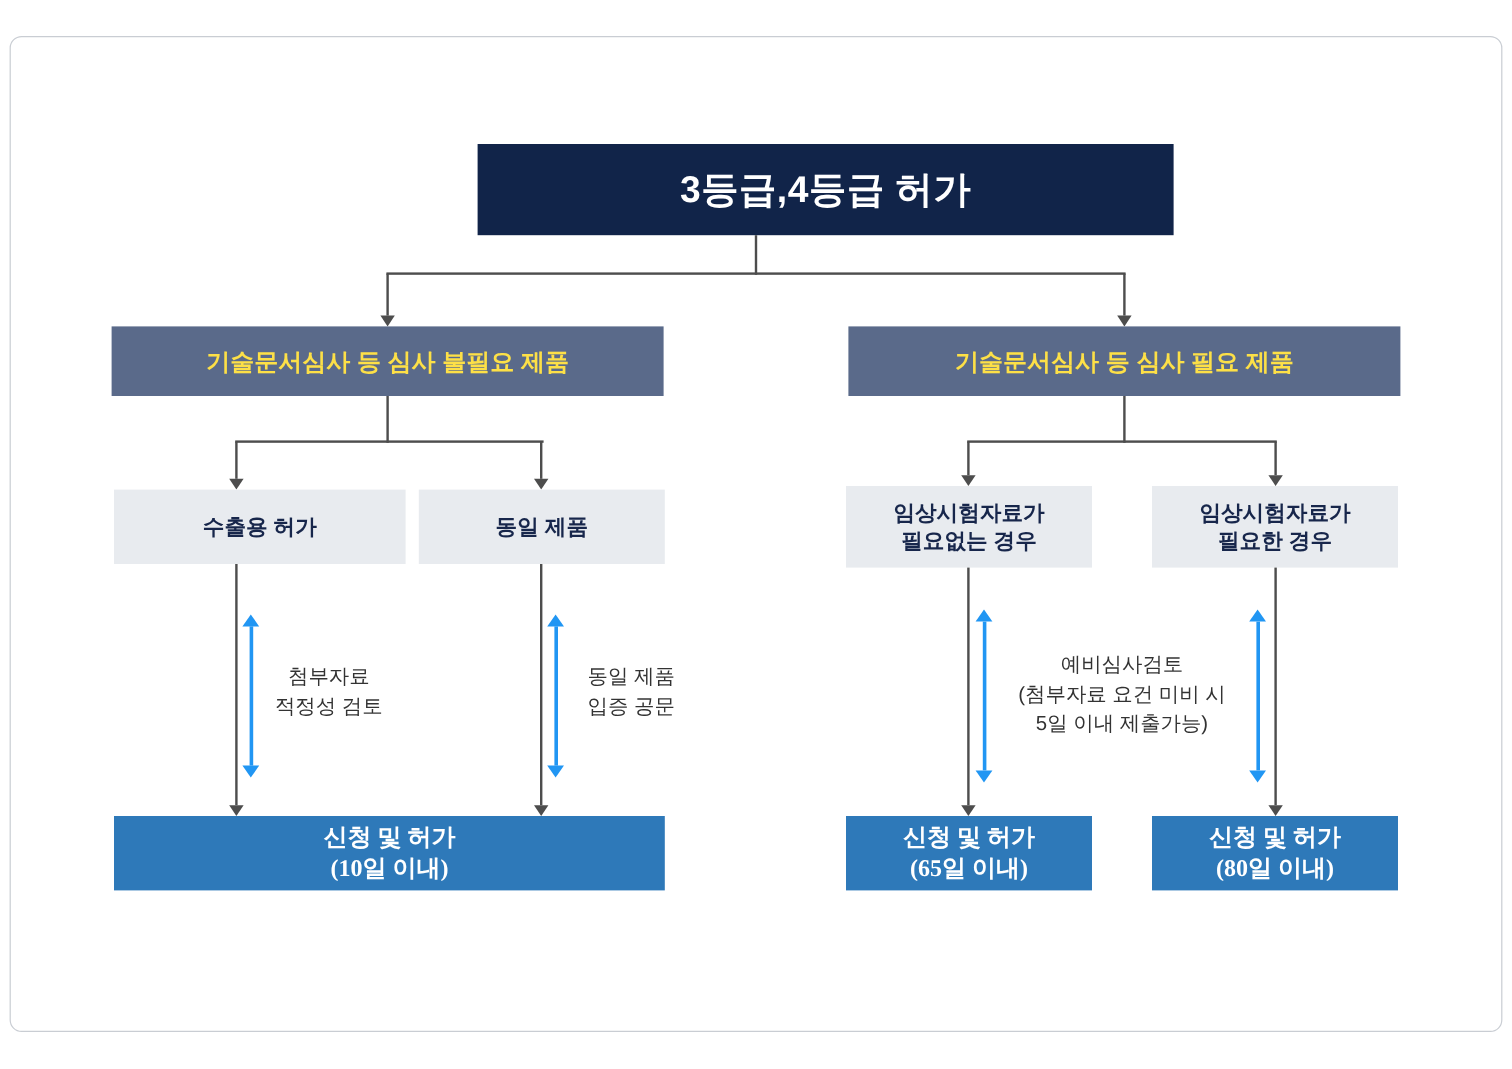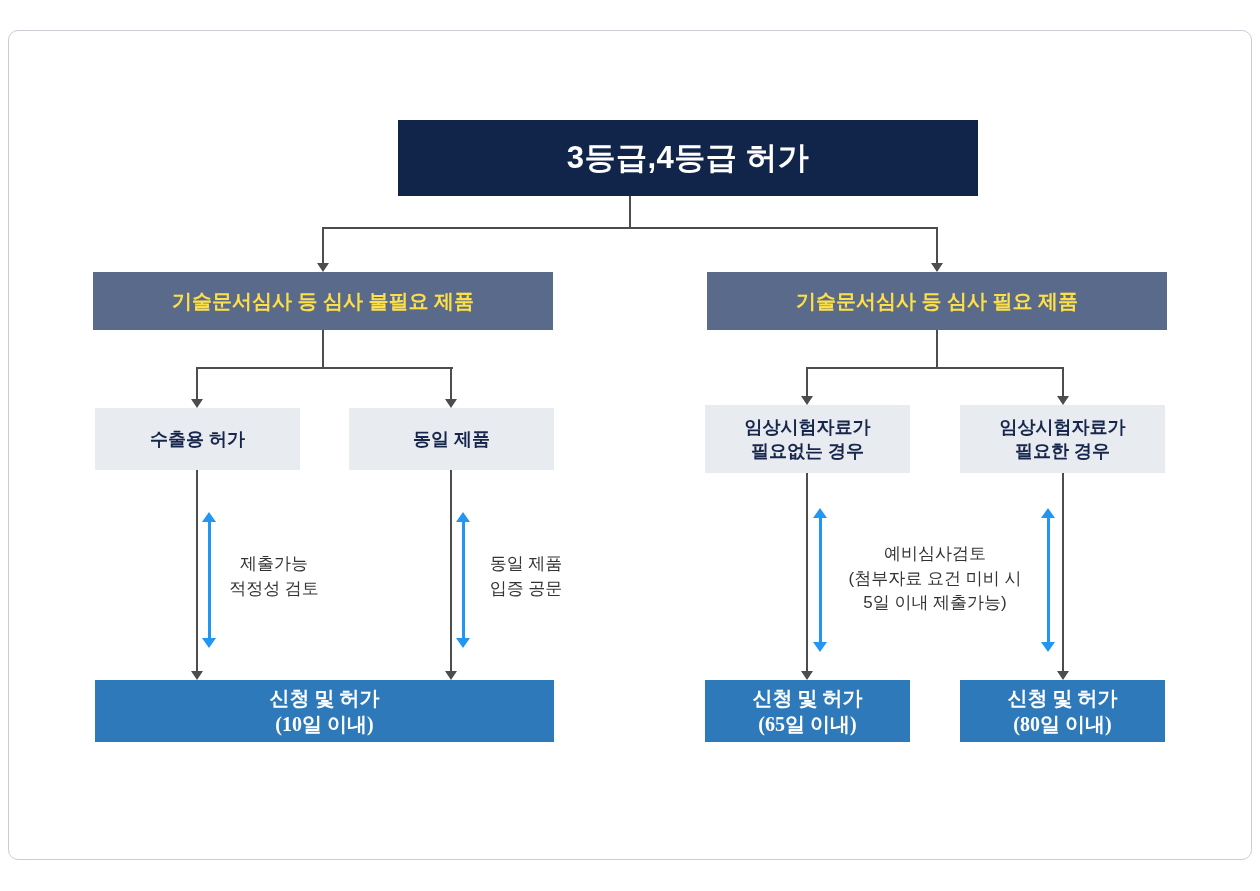--- a/index.html
+++ b/index.html
@@ -72,21 +72,21 @@
   <div class="hline" style="left:806px;top:367px;width:258px;"></div>
   <div class="varrow" style="left:801px;top:368px;height:37px;">
     <span class="vstem"></span>
     <span class="tri down gray"></span>
   </div>
   <div class="varrow" style="left:1057px;top:368px;height:37px;">
     <span class="vstem"></span>
     <span class="tri down gray"></span>
   </div>
 
-  <div class="box level3" style="left:95px;top:408px;width:205px;height:62px;">수출용 허가</div>
+  <div class="box level3" style="left:95px;top:408px;width:243px;height:62px;">수출용 허가</div>
   <div class="box level3" style="left:349px;top:408px;width:205px;height:62px;">동일 제품</div>
   <div class="box level3" style="left:705px;top:405px;width:205px;height:68px;">임상시험자료가
 필요없는 경우</div>
   <div class="box level3" style="left:960px;top:405px;width:205px;height:68px;">임상시험자료가
 필요한 경우</div>
 
   <div class="varrow" style="left:191px;top:470px;height:210px;">
     <span class="vstem"></span>
     <span class="tri down gray"></span>
   </div>
@@ -117,21 +117,21 @@
     <span class="tri up blue"></span>
     <span class="bstem"></span>
     <span class="tri down blue"></span>
   </div>
   <div class="darrow" style="left:1041px;top:508px;height:144px;">
     <span class="tri up blue"></span>
     <span class="bstem"></span>
     <span class="tri down blue"></span>
   </div>
 
-  <div class="note" style="left:218px;top:552px;width:112px;">제출가능
+  <div class="note" style="left:218px;top:552px;width:112px;">첨부자료
 적정성 검토</div>
   <div class="note" style="left:470px;top:552px;width:112px;">동일 제품
 입증 공문</div>
   <div class="note" style="left:830px;top:542px;width:210px;">예비심사검토
 (첨부자료 요건 미비 시
 5일 이내 제출가능)</div>
 
   <div class="box result" style="left:95px;top:680px;width:459px;height:62px;">신청 및 허가
 (10일 이내)</div>
   <div class="box result" style="left:705px;top:680px;width:205px;height:62px;">신청 및 허가

